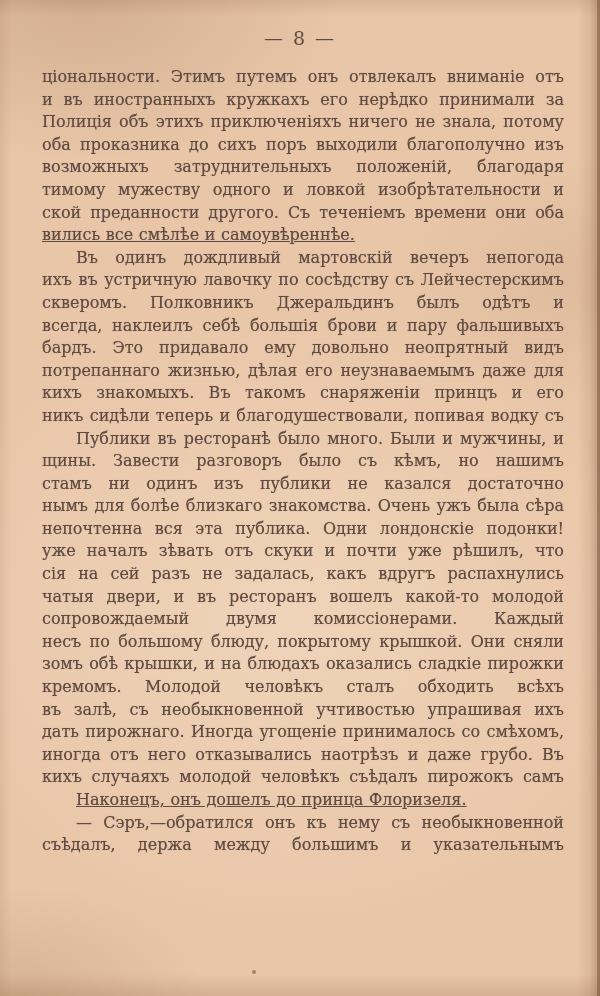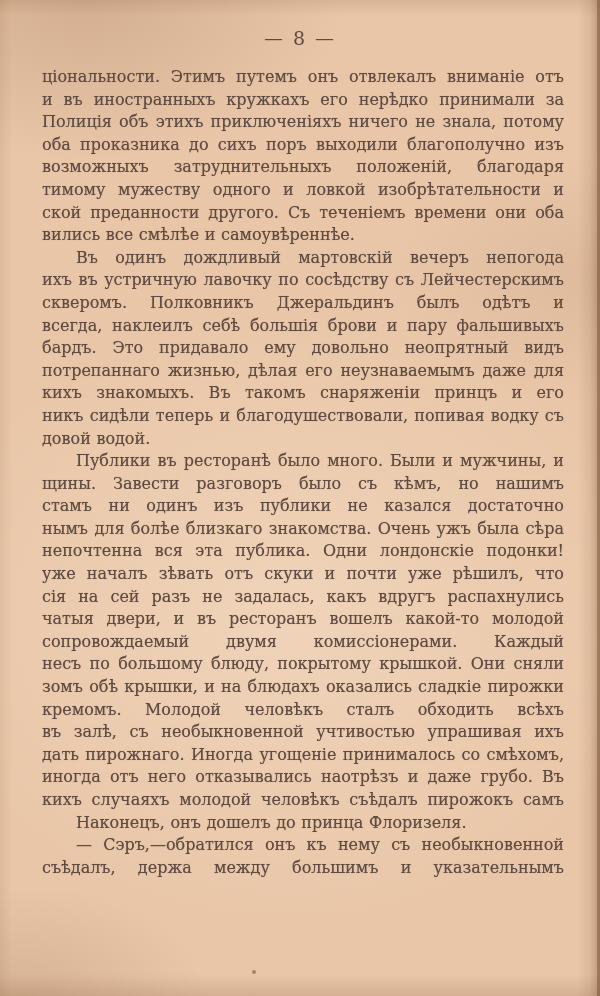--- a/index.html
+++ b/index.html
@@ -34,21 +34,21 @@
     padding:17px 36px 0 42px;
   }
   .line {
     font-size:16px; line-height:22.6px;
     color:var(--ink,#5f4b41);
     text-align:justify; text-align-last:justify;
     white-space:normal; overflow:hidden; max-height:22.6px;
     text-shadow:0 0 0.7px rgba(95,75,65,0.55);
     word-spacing:0.5px;
   }
-  .line.no-just { text-align-last:left; }
+  .line.no-just { text-align-last:left;text-decoration:underline; }
   .line.indent  { text-indent:34px; }
   .speck {
     position:absolute; width:4px; height:4px; border-radius:50%;
     background:rgba(80,50,30,0.45);
   }
 </style>
 </head>
 <body>
 
 <div class="page">
@@ -63,21 +63,20 @@
       <div class="line">ской преданности другого. Съ теченіемъ времени они оба стано</div>
       <div class="line no-just">вились все смѣлѣе и самоувѣреннѣе.</div>
       <div class="line indent">Въ одинъ дождливый мартовскій вечеръ непогода загнала</div>
       <div class="line">ихъ въ устричную лавочку по сосѣдству съ Лейчестерскимъ</div>
       <div class="line">скверомъ. Полковникъ Джеральдинъ былъ одѣтъ и загримиро-</div>
       <div class="line">всегда, наклеилъ себѣ большія брови и пару фальшивыхъ бакен-</div>
       <div class="line">бардъ. Это придавало ему довольно неопрятный видъ человѣка,</div>
       <div class="line">потрепаннаго жизнью, дѣлая его неузнаваемымъ даже для близ-</div>
       <div class="line">кихъ знакомыхъ. Въ такомъ снаряженіи принцъ и его наперс-</div>
       <div class="line">никъ сидѣли теперь и благодушествовали, попивая водку съ со-</div>
-      <div class="line no-just">довой водой.</div>
       <div class="line indent">Публики въ ресторанѣ было много. Были и мужчины, и жен-</div>
       <div class="line">щины. Завести разговоръ было съ кѣмъ, но нашимъ авантюри-</div>
       <div class="line">стамъ ни одинъ изъ публики не казался достаточно интерес-</div>
       <div class="line">нымъ для болѣе близкаго знакомства. Очень ужъ была сѣра и</div>
       <div class="line">непочтенна вся эта публика. Одни лондонскіе подонки! Принцъ</div>
       <div class="line">уже началъ зѣвать отъ скуки и почти уже рѣшилъ, что экскур-</div>
       <div class="line">сія на сей разъ не задалась, какъ вдругъ распахнулись створ-</div>
       <div class="line">чатыя двери, и въ ресторанъ вошелъ какой-то молодой человѣкъ,</div>
       <div class="line">сопровождаемый двумя комиссіонерами. Каждый комиссіонеръ</div>
       <div class="line">несъ по большому блюду, покрытому крышкой. Они сняли ра-</div>

